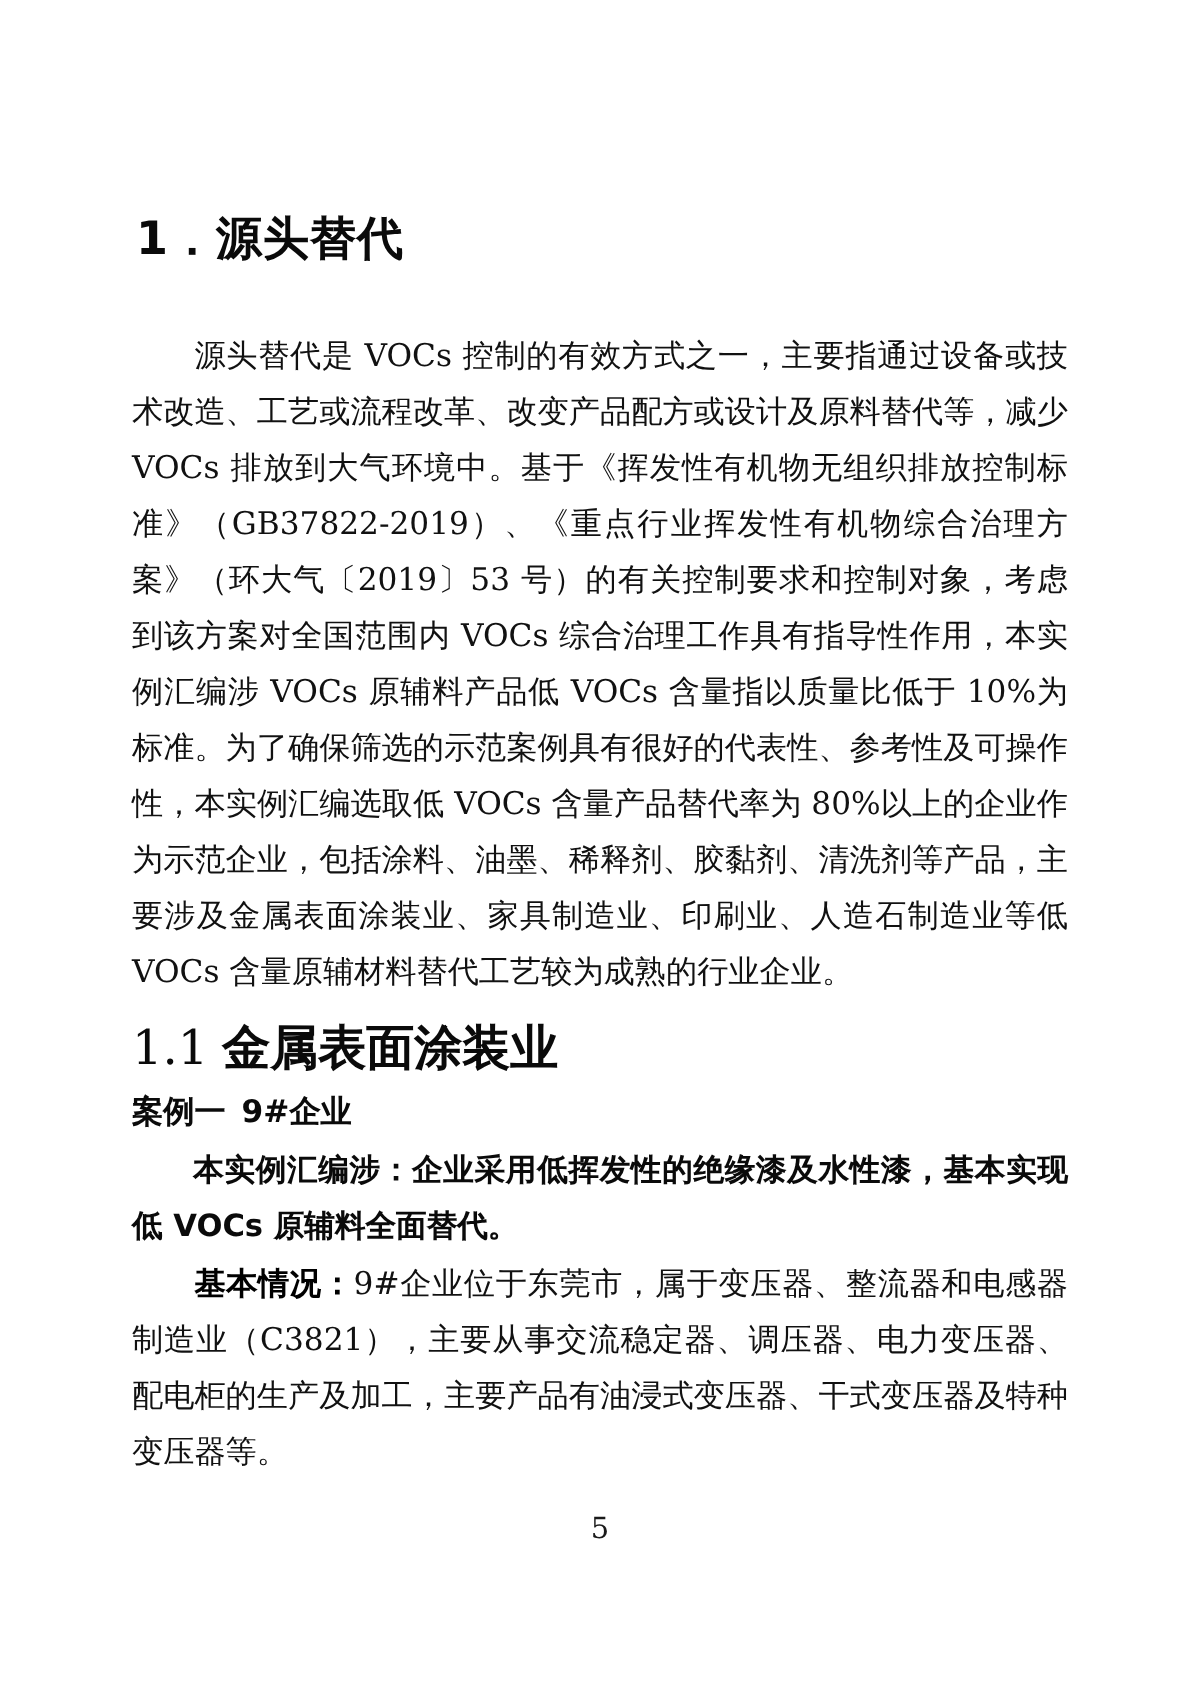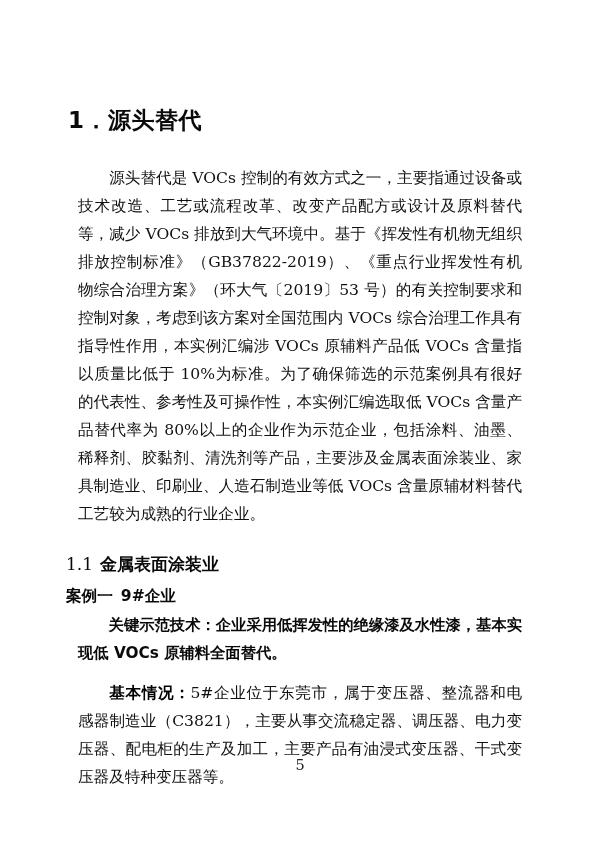--- a/index.html
+++ b/index.html
@@ -41,41 +41,41 @@
     font-size: 23px;
     font-weight: 700;
     line-height: 34px;
     letter-spacing: 0.5px;
     color: #0a0a0a;
     text-indent: 2px;
   }
 
   
   .body-para {
-    margin: 12px;
+    margin: 0;
     font-family: "DejaVu Serif", "Liberation Serif", serif;
     font-size: 15.6px;
     line-height: 28px;
     text-align: justify;
     text-justify: inter-character;
     text-indent: 2em;
     color: #111111;
     word-break: break-all;
   }
 
   .para-main {
     margin-top: 27px;
   }
 
   
   .section-heading {
     margin: 0;
     padding-top: 9px;
     font-family: "DejaVu Sans", "Liberation Sans", sans-serif;
-    font-size: 17px;
+    font-size: 24px;
     font-weight: 700;
     line-height: 30px;
     color: #0a0a0a;
   }
   .section-heading .num {
     font-family: "DejaVu Serif", "Liberation Serif", serif;
     font-weight: 500;
     margin-right: 7px;
   }
 
@@ -135,21 +135,21 @@
     <p class="body-para para-main">源头替代是 VOCs 控制的有效方式之一，主要指通过设备或技术改造、工艺或流程改革、改变产品配方或设计及原料替代等，减少 VOCs 排放到大气环境中。基于《挥发性有机物无组织排放控制标准》（GB37822-2019）、《重点行业挥发性有机物综合治理方案》（环大气〔2019〕53 号）的有关控制要求和控制对象，考虑到该方案对全国范围内 VOCs 综合治理工作具有指导性作用，本实例汇编涉 VOCs 原辅料产品低 VOCs 含量指以质量比低于 10%为标准。为了确保筛选的示范案例具有很好的代表性、参考性及可操作性，本实例汇编选取低 VOCs 含量产品替代率为 80%以上的企业作为示范企业，包括涂料、油墨、稀释剂、胶黏剂、清洗剂等产品，主要涉及金属表面涂装业、家具制造业、印刷业、人造石制造业等低 VOCs 含量原辅材料替代工艺较为成熟的行业企业。</p>
 
     <h2 class="section-heading">
       <span class="num">1.1</span><span>金属表面涂装业</span>
     </h2>
 
     <h3 class="case-heading">
       <span>案例一</span><span class="case-id">9#企业</span>
     </h3>
 
-    <p class="body-para para-bold para-tight"><span>关键示范技术：</span><span>企业采用低挥发性的绝缘漆及水性漆，基本实现低 VOCs 原辅料全面替代。</span></p>
+    <p class="body-para para-bold para-tight"><span>本实例汇编涉：</span><span>企业采用低挥发性的绝缘漆及水性漆，基本实现低 VOCs 原辅料全面替代。</span></p>
 
-    <p class="body-para para-tight"><span class="lead">基本情况：</span><span>5#企业位于东莞市，属于变压器、整流器和电感器制造业（C3821），主要从事交流稳定器、调压器、电力变压器、配电柜的生产及加工，主要产品有油浸式变压器、干式变压器及特种变压器等。</span></p>
+    <p class="body-para para-tight"><span class="lead">基本情况：</span><span>9#企业位于东莞市，属于变压器、整流器和电感器制造业（C3821），主要从事交流稳定器、调压器、电力变压器、配电柜的生产及加工，主要产品有油浸式变压器、干式变压器及特种变压器等。</span></p>
 
   </div>
 
   <div class="page-number">5</div>
 
 </div>
 
 </body></html>

